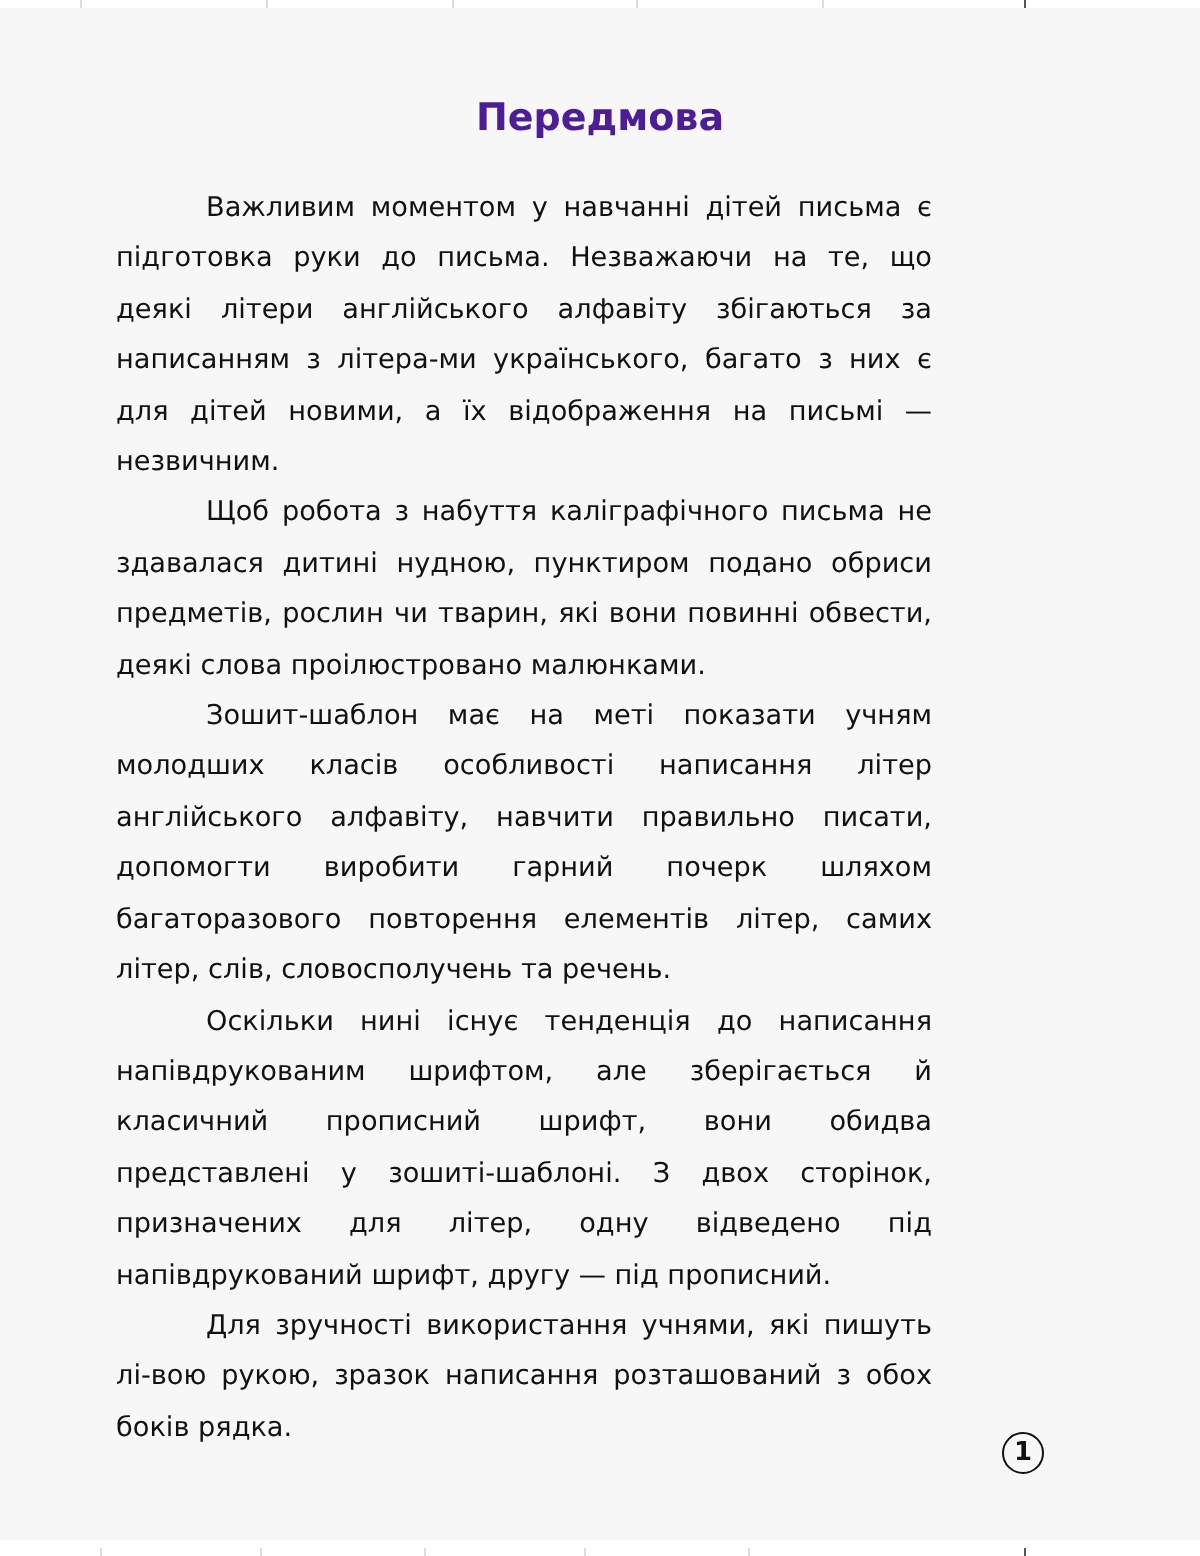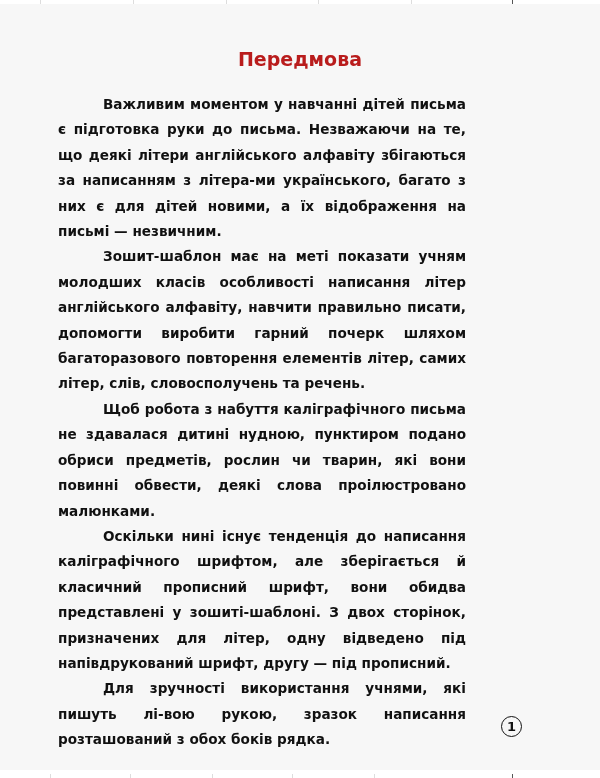--- a/index.html
+++ b/index.html
@@ -15,27 +15,27 @@
     background: #f7f7f7;
   }
   .cut-marks { position: absolute; left: 0; width: 600px; height: 4px; }
   .cut-marks.top { top: 0; }
   .cut-marks.bottom { bottom: 0; }
   .mark { position: absolute; width: 1px; height: 4px; background: #ddd; }
   .mark.dark { background: #555; }
   .title {
     position: absolute; top: 44px; left: 0; width: 600px;
     text-align: center; font-weight: bold; font-size: 19px;
-    color: #b91c1c;
+    color: #4c1d95;
   }
   .body-text {
     position: absolute; left: 58px; top: 88px; width: 408px;
     font-size: 13.6px; line-height: 25.4px;
   }
-  .para { margin: 0; text-align: justify; text-indent: 45px; hyphens: none; font-weight: bold; }
+  .para { margin: 0; text-align: justify; text-indent: 45px; hyphens: none; }
   .page-number {
     position: absolute; left: 501px; top: 712px;
     width: 19px; height: 19px; border: 1.5px solid #111; border-radius: 50%;
     display: flex; align-items: center; justify-content: center;
     font-size: 13px; font-weight: bold;
   }
 </style>
 </head>
 <body>
 
@@ -45,23 +45,23 @@
   <div class="mark" style="left:226px"></div>
   <div class="mark" style="left:318px"></div>
   <div class="mark" style="left:411px"></div>
   <div class="mark dark" style="left:512px"></div>
 </div>
 
 <div class="page">
   <div class="title">Передмова</div>
   <div class="body-text">
     <p class="para">Важливим моментом у навчанні дітей письма є підготовка руки до письма. Незважаючи на те, що деякі літери англійського алфавіту збігаються за написанням з літера-ми українського, багато з них є для дітей новими, а їх відображення на письмі — незвичним.</p>
+    <p class="para">Щоб робота з набуття каліграфічного письма не здавалася дитині нудною, пунктиром подано обриси предметів, рослин чи тварин, які вони повинні обвести, деякі слова проілюстровано малюнками.</p>
     <p class="para">Зошит-шаблон має на меті показати учням молодших класів особливості написання літер англійського алфавіту, навчити правильно писати, допомогти виробити гарний почерк шляхом багаторазового повторення елементів літер, самих літер, слів, словосполучень та речень.</p>
-    <p class="para">Щоб робота з набуття каліграфічного письма не здавалася дитині нудною, пунктиром подано обриси предметів, рослин чи тварин, які вони повинні обвести, деякі слова проілюстровано малюнками.</p>
-    <p class="para">Оскільки нині існує тенденція до написання каліграфічного шрифтом, але зберігається й класичний прописний шрифт, вони обидва представлені у зошиті-шаблоні. З двох сторінок, призначених для літер, одну відведено під напівдрукований шрифт, другу — під прописний.</p>
+    <p class="para">Оскільки нині існує тенденція до написання напівдрукованим шрифтом, але зберігається й класичний прописний шрифт, вони обидва представлені у зошиті-шаблоні. З двох сторінок, призначених для літер, одну відведено під напівдрукований шрифт, другу — під прописний.</p>
     <p class="para">Для зручності використання учнями, які пишуть лі-вою рукою, зразок написання розташований з обох боків рядка.</p>
 
   </div>
   <div class="page-number">1</div>
 </div>
 
 <div class="cut-marks bottom">
   <div class="mark" style="left:50px"></div>
   <div class="mark" style="left:130px"></div>
   <div class="mark" style="left:212px"></div>

